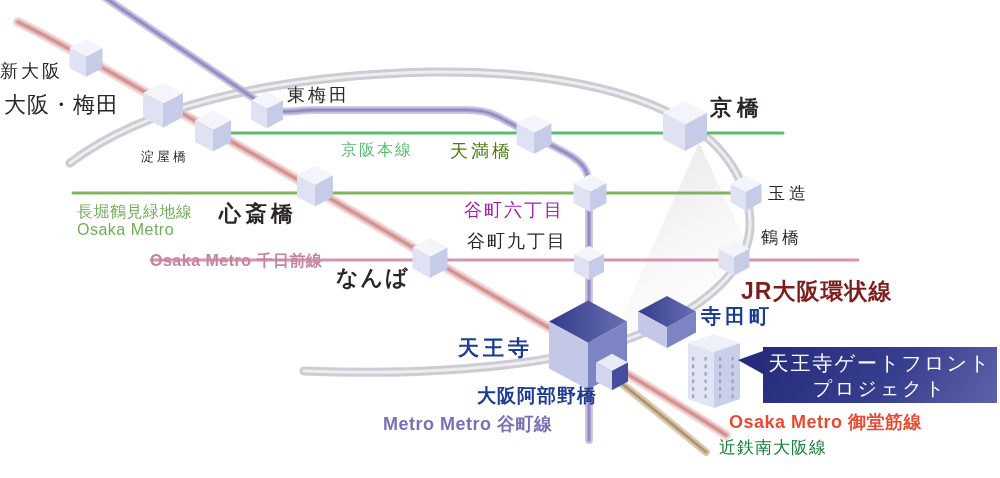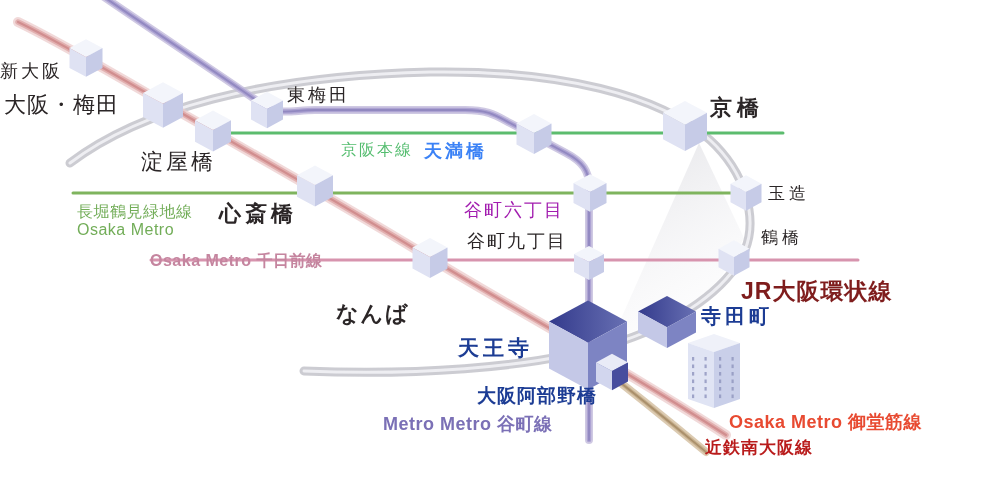--- a/index.html
+++ b/index.html
@@ -173,45 +173,45 @@
   <div id="labels">
       <div class="lbl" style="left: 0; top: 62px; font-size: 18px; font-weight: 500; letter-spacing: 3px; color: rgb(43, 38, 39);">
         <div>新大阪</div>
       </div>
       <div class="lbl" style="left: 4px; top: 93px; font-size: 22px; font-weight: 400; letter-spacing: 1px; color: rgb(43, 38, 39);">
         <div>大阪・梅田</div>
       </div>
       <div class="lbl" style="left: 287px; top: 86px; font-size: 18px; font-weight: 500; letter-spacing: 3px; color: rgb(43, 38, 39);">
         <div>東梅田</div>
       </div>
-      <div class="lbl" style="left: 141px; top: 150px; font-size: 22px; font-weight: 500; letter-spacing: 3px; color: rgb(43, 38, 39);">
+      <div class="lbl" style="left: 141px; top: 150px; font-size: 13px; font-weight: 500; letter-spacing: 3px; color: rgb(43, 38, 39);">
         <div>淀屋橋</div>
       </div>
       <div class="lbl" style="left: 219px; top: 202px; font-size: 22px; font-weight: 700; letter-spacing: 4px; color: rgb(43, 38, 39);">
         <div>心斎橋</div>
       </div>
-      <div class="lbl" style="left: 424px; top: 142px; font-size: 18px; font-weight: 700; letter-spacing: 3px; color: #3b82f6;">
+      <div class="lbl" style="left: 450px; top: 142px; font-size: 18px; font-weight: 400; letter-spacing: 3px; color: #4d7c0f;">
         <div>天満橋</div>
       </div>
       <div class="lbl" style="left: 710px; top: 96px; font-size: 22px; font-weight: 700; letter-spacing: 5px; color: rgb(43, 38, 39);">
         <div>京橋</div>
       </div>
       <div class="lbl" style="left: 768px; top: 185px; font-size: 17px; font-weight: 500; letter-spacing: 4px; color: rgb(43, 38, 39);">
         <div>玉造</div>
       </div>
       <div class="lbl" style="left: 761px; top: 229px; font-size: 17px; font-weight: 500; letter-spacing: 4px; color: rgb(43, 38, 39);">
         <div>鶴橋</div>
       </div>
       <div class="lbl" style="left: 464px; top: 201px; font-size: 18px; font-weight: 500; letter-spacing: 2px; color: #a21caf;">
         <div>谷町六丁目</div>
       </div>
       <div class="lbl" style="left: 467px; top: 232px; font-size: 18px; font-weight: 500; letter-spacing: 2px; color: rgb(43, 38, 39);">
         <div>谷町九丁目</div>
       </div>
-      <div class="lbl" style="left: 336px; top: 266px; font-size: 22px; font-weight: 700; letter-spacing: 2px; color: rgb(43, 38, 39); margin-top: 36px;">
+      <div class="lbl" style="left: 336px; top: 266px; font-size: 22px; font-weight: 700; letter-spacing: 2px; color: rgb(43, 38, 39);">
         <div>なんば</div>
       </div>
       <div class="lbl" style="left: 458px; top: 336px; font-size: 21px; font-weight: 700; letter-spacing: 4px; color: rgb(28, 60, 148);">
         <div>天王寺</div>
       </div>
       <div class="lbl" style="left: 701px; top: 305px; font-size: 20px; font-weight: 700; letter-spacing: 4px; color: rgb(28, 60, 148);">
         <div>寺田町</div>
       </div>
       <div class="lbl" style="left: 441px; top: 386px; font-size: 19px; font-weight: 700; letter-spacing: 1px; color: rgb(28, 60, 148); margin-left: 36px;">
         <div>大阪阿部野橋</div>
@@ -222,25 +222,30 @@
       <div class="lbl" style="left: 341px; top: 141px; font-size: 16px; font-weight: 500; letter-spacing: 2px; color: rgb(84, 189, 111);">
         <div>京阪本線</div>
       </div>
       <div class="lbl" style="left: 77px; top: 203px; font-size: 16px; font-weight: 500; letter-spacing: 0.5px; color: rgb(114, 173, 88);">
         <div>長堀鶴見緑地線</div>
         <div>Osaka Metro</div>
       </div>
       <div class="lbl" style="left: 150px; top: 252px; font-size: 16px; font-weight: 700; letter-spacing: 0.5px; color: rgb(197, 133, 159);">
         <div>Osaka Metro 千日前線</div>
       </div>
-      <div class="lbl" style="left: 705px; top: 439px; font-size: 17px; font-weight: 700; letter-spacing: 1px; color: #b91c1c;">
+      <div class="lbl" style="left: 705px; top: 439px; font-size: 17px; font-weight: 400; letter-spacing: 1px; color: #15803d; padding-left: 14px;">
         <div>近鉄南大阪線</div>
       </div>
       <div class="lbl" style="left: 383px; top: 415px; font-size: 18px; font-weight: 700; letter-spacing: 0.5px; color: rgb(123, 112, 182);">
         <div>Metro Metro 谷町線</div>
       </div>
       <div class="lbl" style="left: 729px; top: 413px; font-size: 18px; font-weight: 700; letter-spacing: 0.5px; color: rgb(232, 74, 49);">
         <div>Osaka Metro 御堂筋線</div>
       </div>
     </div>
 
+  <div class="banner" style="background: linear-gradient(125deg, rgb(38, 44, 124) 0%, rgb(56, 62, 142) 55%, rgb(93, 99, 170) 100%); color: rgb(255, 255, 255);">
+    <div class="banner-arrow" style="border-right-color: rgb(38, 44, 124);"></div>
+    <div class="banner-line1">天王寺ゲートフロント</div>
+    <div class="banner-line2">プロジェクト</div>
+  </div>
 
 </div>
 
 </body></html>

